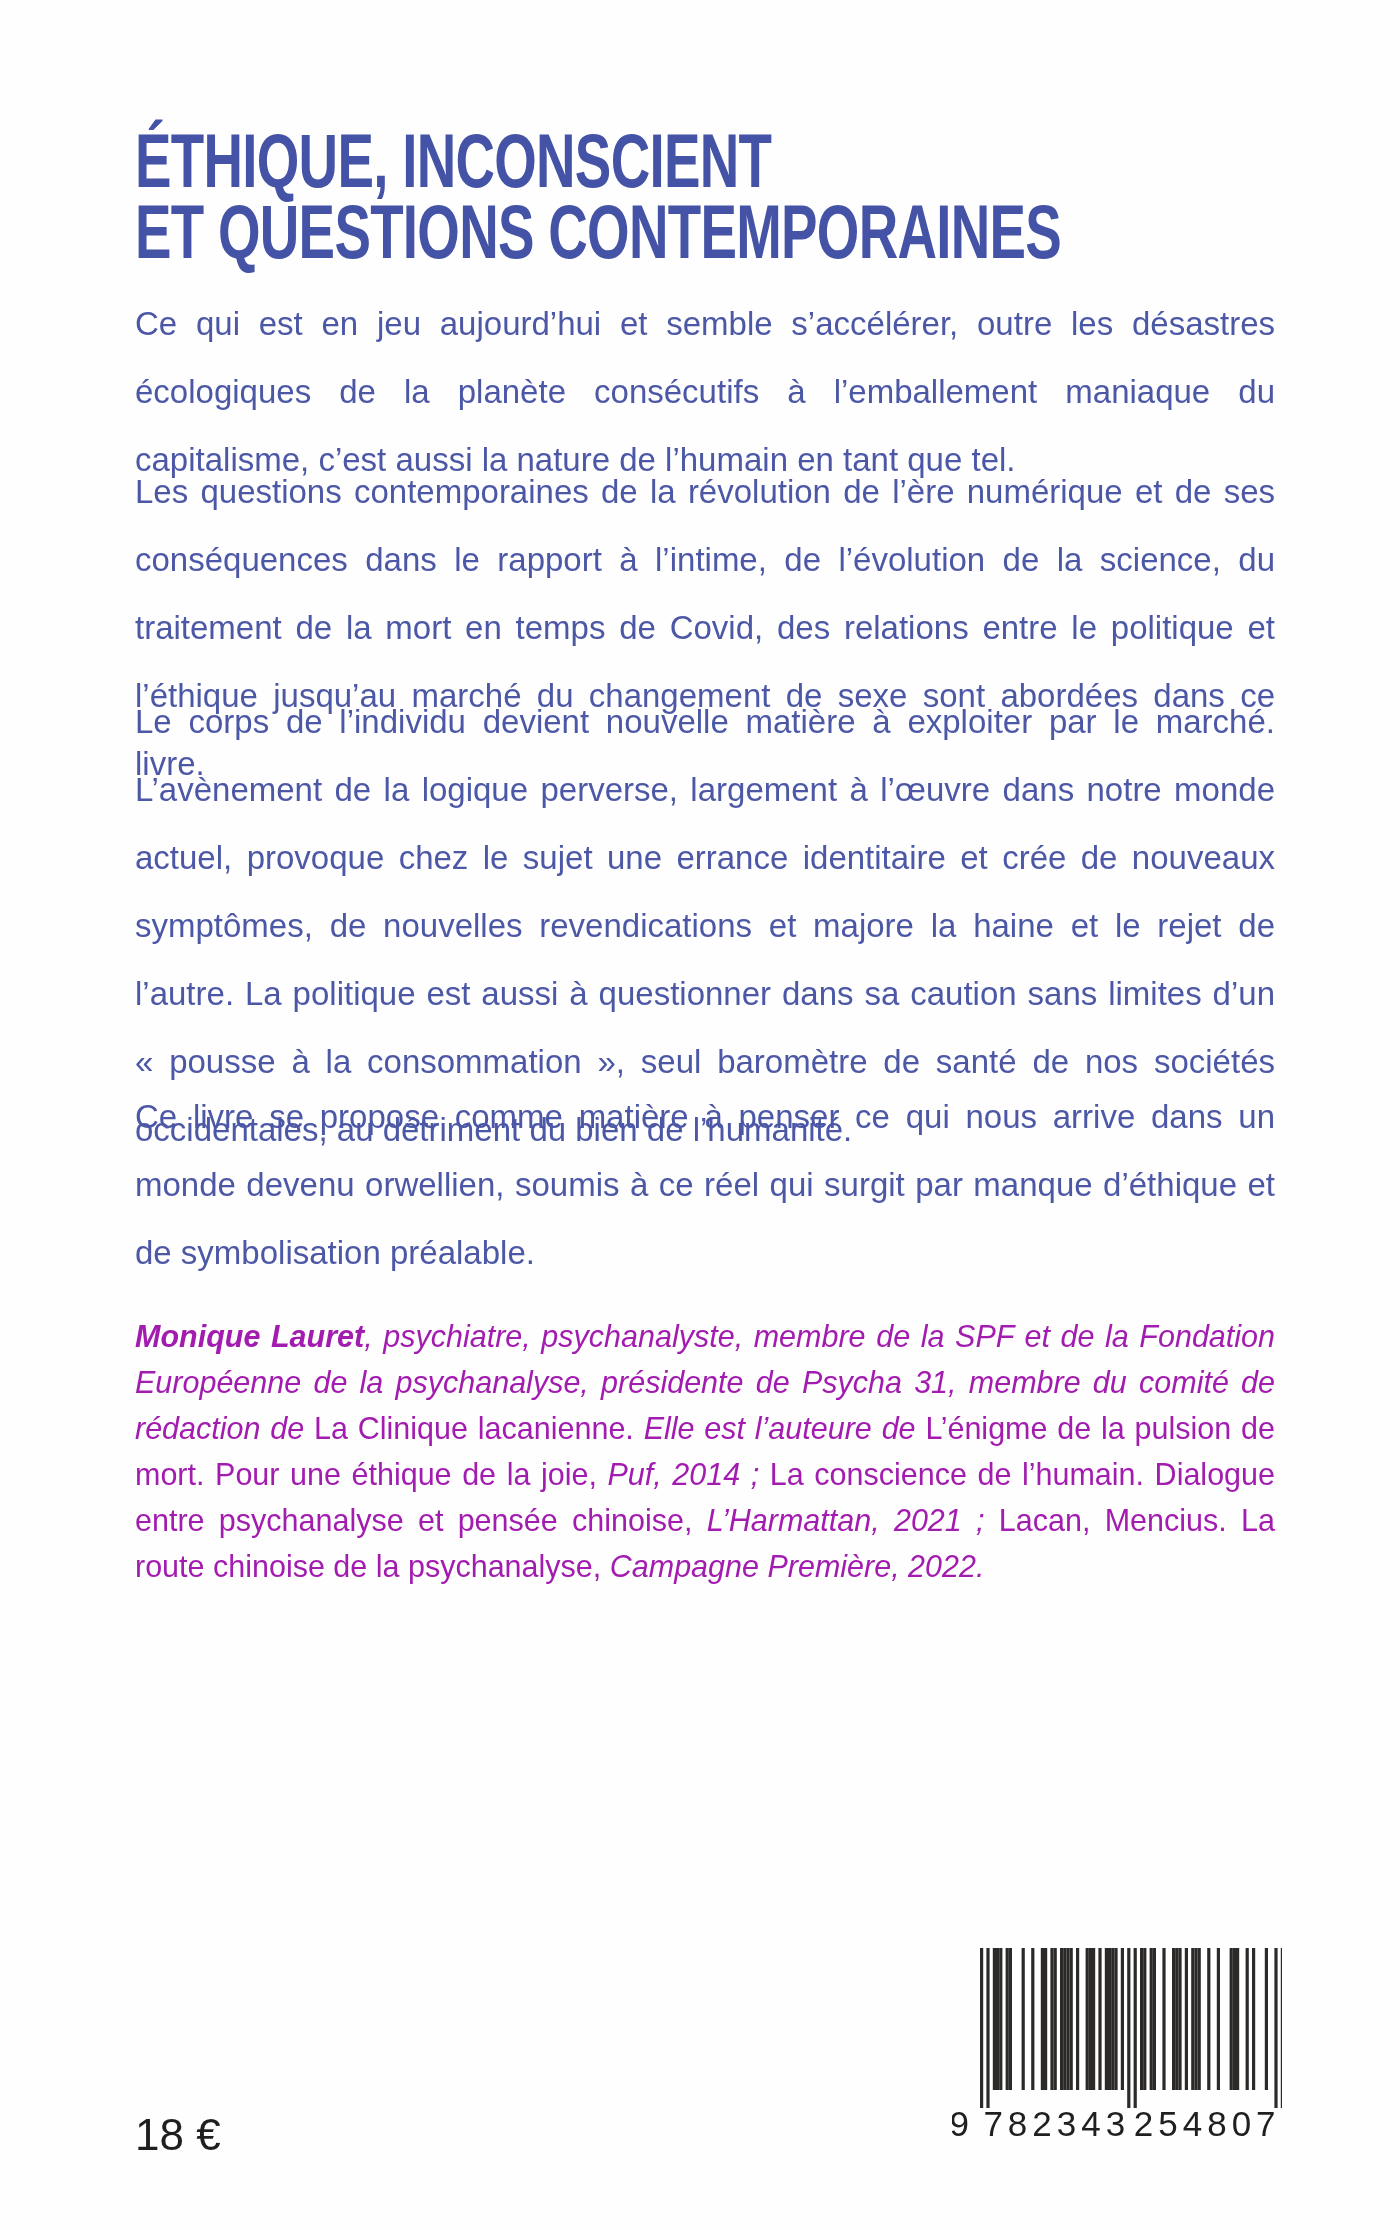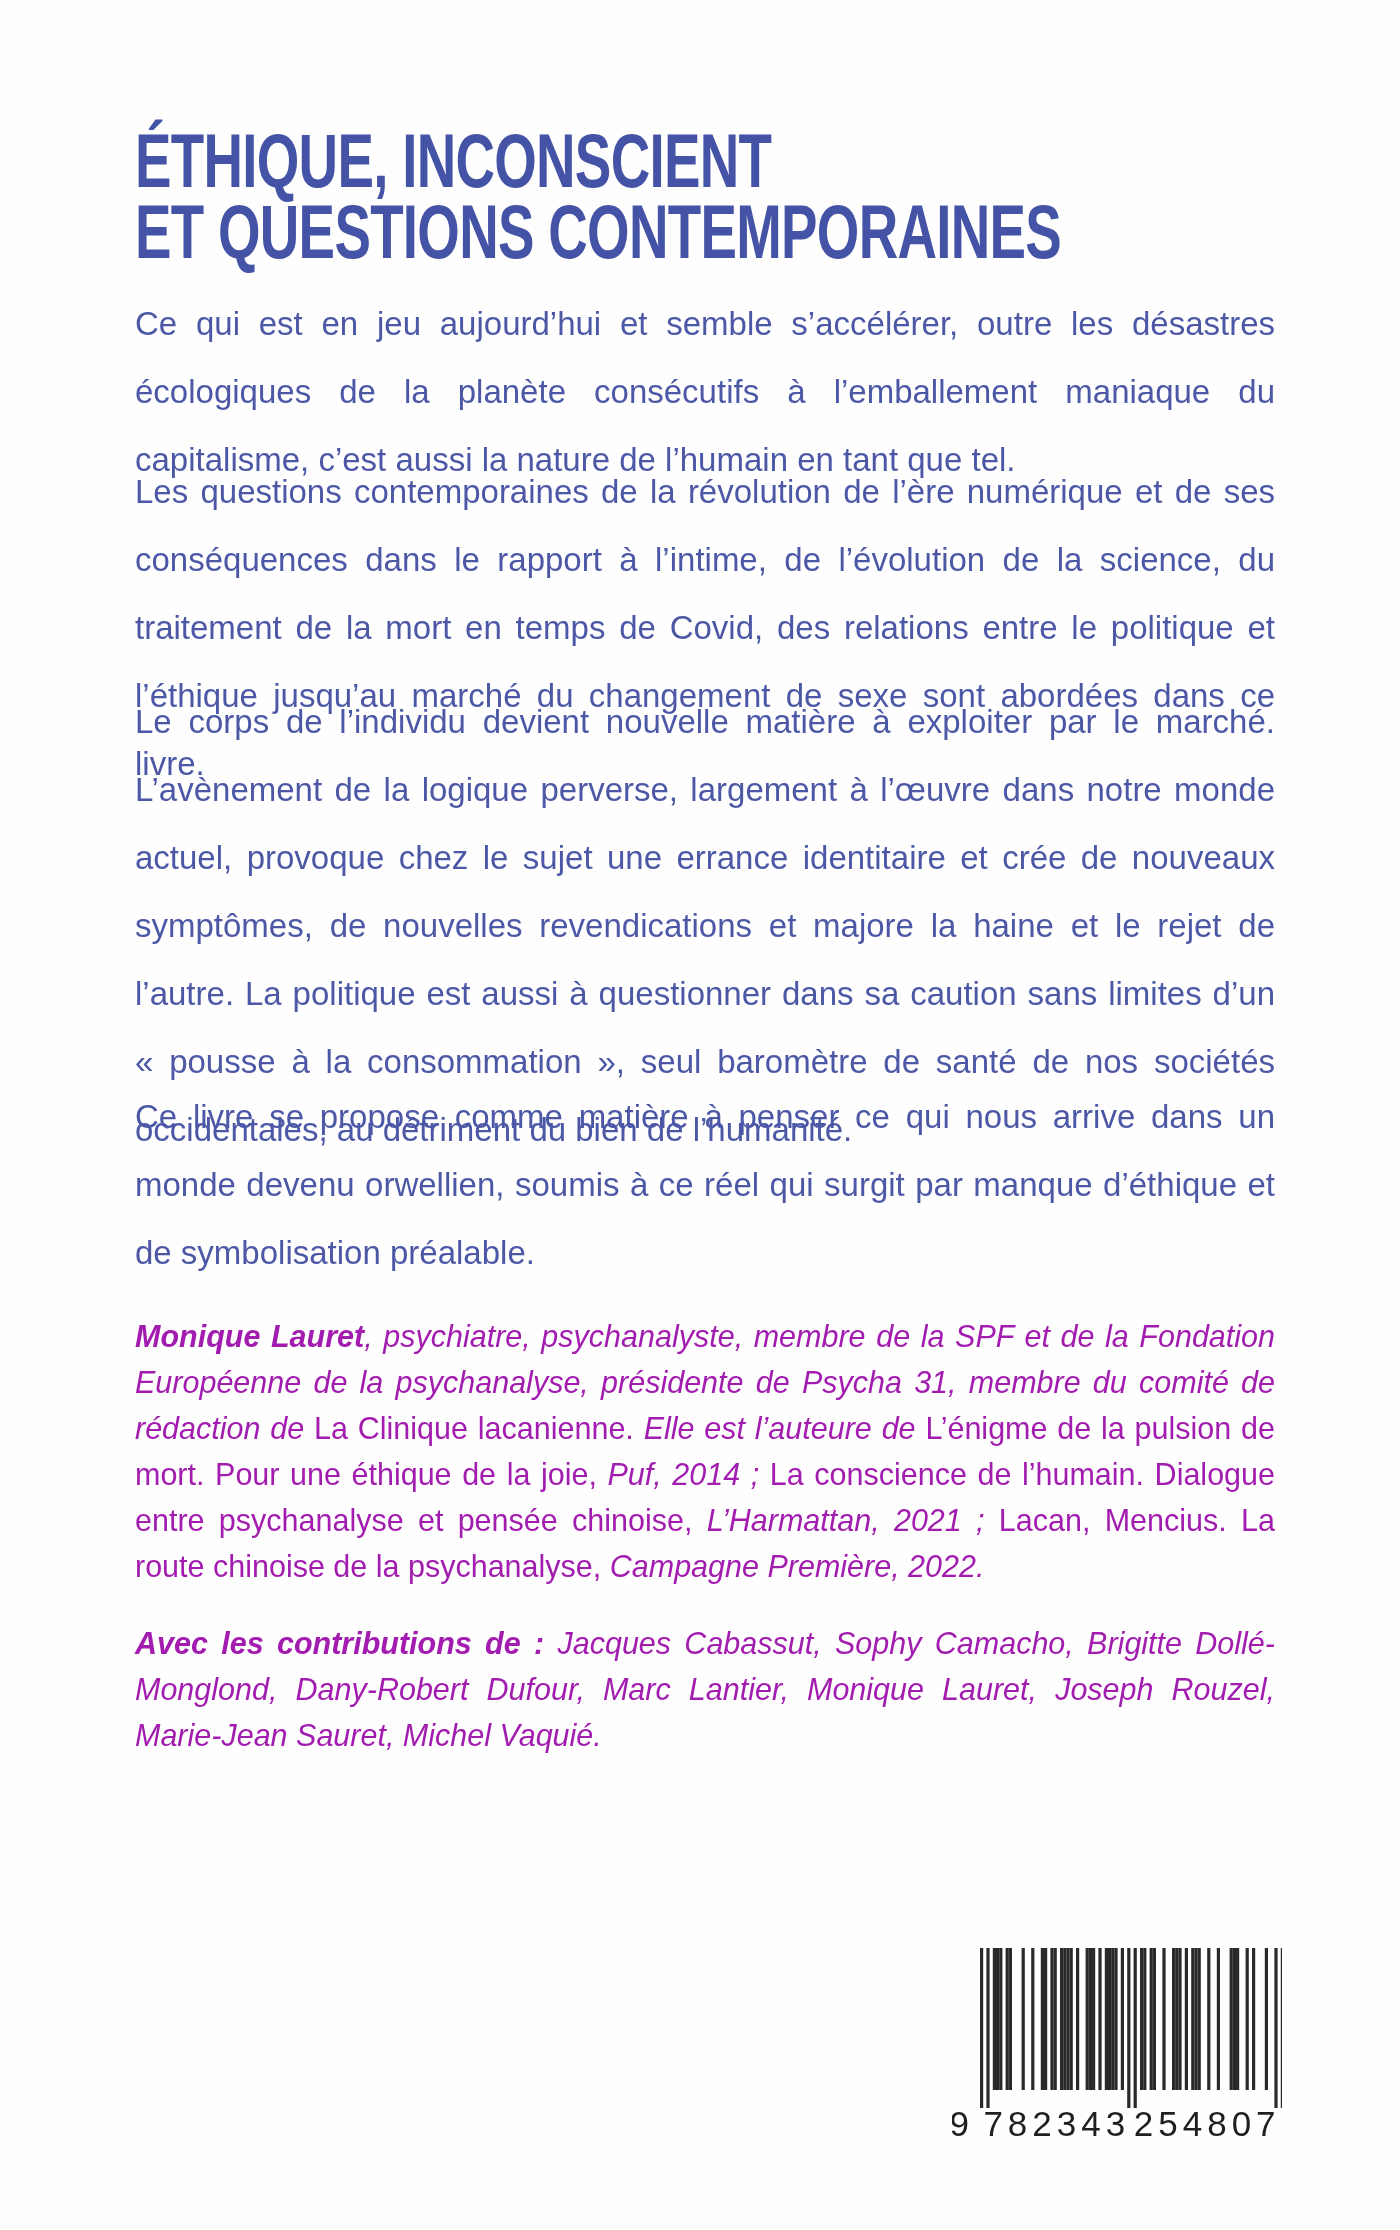--- a/index.html
+++ b/index.html
@@ -81,24 +81,24 @@
     <div class="blk p3">
         <p>Le corps de l’individu devient nouvelle matière à exploiter par le marché. L’avènement de la logique perverse, largement à l’œuvre dans notre monde actuel, provoque chez le sujet une errance identitaire et crée de nouveaux symptômes, de nouvelles revendications et majore la haine et le rejet de l’autre. La politique est aussi à questionner dans sa caution sans limites d’un « pousse à la consommation », seul baromètre de santé de nos sociétés occidentales, au détriment du bien de l’humanité.</p>
       </div>
     <div class="blk p4">
         <p>Ce livre se propose comme matière à penser ce qui nous arrive dans un monde devenu orwellien, soumis à ce réel qui surgit par manque d’éthique et de symbolisation préalable.</p>
       </div>
   </div>
 
   <div class="blk rich bio"><span class="seg-bi">Monique Lauret</span><span class="seg-i">, psychiatre, psychanalyste, membre de la SPF et de la Fondation Européenne de la psychanalyse, présidente de Psycha 31, membre du comité de rédaction de </span><span class="seg-r">La Clinique lacanienne. </span><span class="seg-i">Elle est l’auteure de </span><span class="seg-r">L’énigme de la pulsion de mort. Pour une éthique de la joie, </span><span class="seg-i">Puf, 2014 ; </span><span class="seg-r">La conscience de l’humain. Dialogue entre psychanalyse et pensée chinoise, </span><span class="seg-i">L’Harmattan, 2021 ; </span><span class="seg-r">Lacan, Mencius. La route chinoise de la psychanalyse, </span><span class="seg-i">Campagne Première, 2022.</span></div>
 
-  <div class="blk rich contrib"><span class="seg-bi">Avec les contributions de : </span><span class="seg-i">Jacques Cabassut, Sophy Camacho, Brigitte Dollé-Monglond, Dany-Robert Dufour, Marc Lantier, Monique Lauret, Joseph Rouzel, Marie-Jean Sauret, Michel Vaquié.</span></div>
 
 
 
+  <div class="blk price">18 €</div>
 
   <div class="barcode">
       <svg width="330" height="210" viewBox="0 0 330 210" xmlns="http://www.w3.org/2000/svg">
         <rect x="28.0" y="4" width="3.2" height="160" fill="#2b2a29"></rect>
         <rect x="34.4" y="4" width="3.2" height="160" fill="#2b2a29"></rect>
         <rect x="40.8" y="4" width="3.2" height="142" fill="#2b2a29"></rect>
         <rect x="44.0" y="4" width="3.2" height="142" fill="#2b2a29"></rect>
         <rect x="47.2" y="4" width="3.2" height="142" fill="#2b2a29"></rect>
         <rect x="53.6" y="4" width="3.2" height="142" fill="#2b2a29"></rect>
         <rect x="56.8" y="4" width="3.2" height="142" fill="#2b2a29"></rect>

